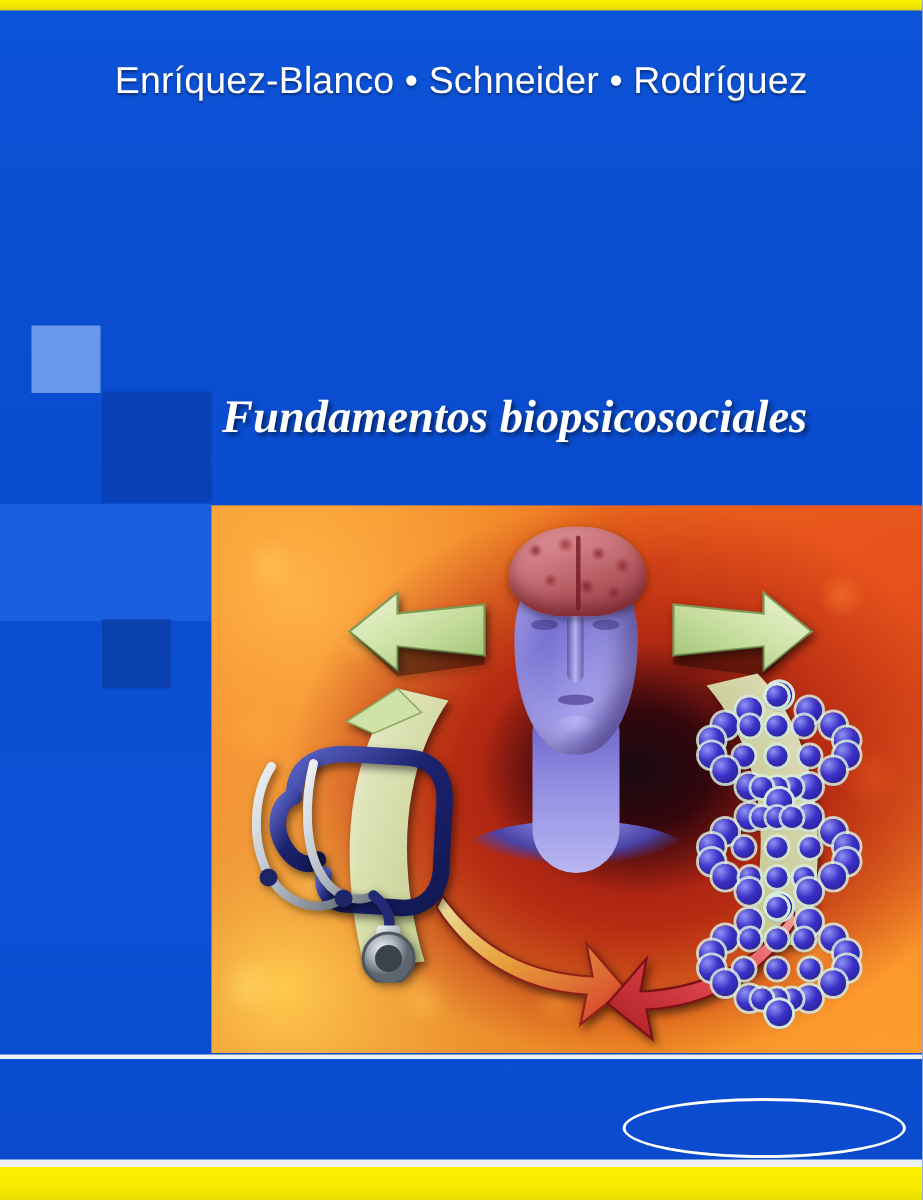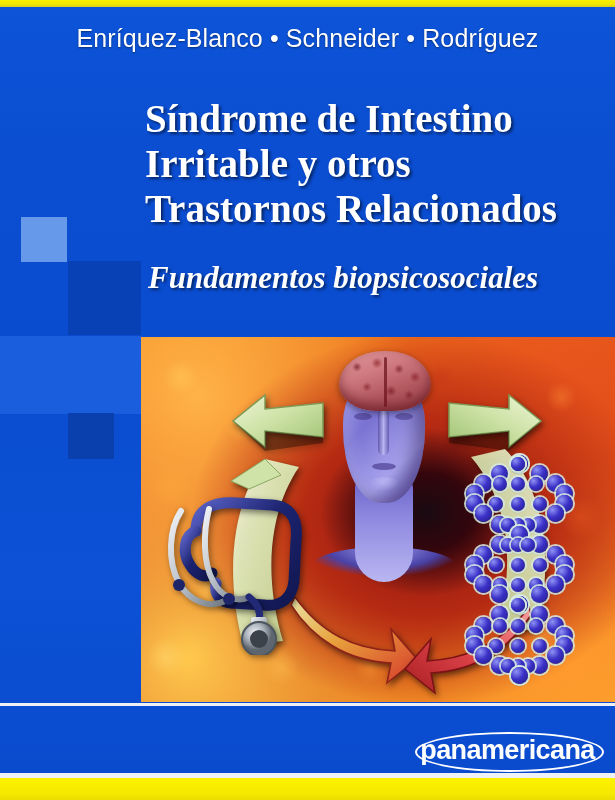--- a/index.html
+++ b/index.html
@@ -44,21 +44,21 @@
 
   
   .sq{position:absolute;}
   .sq-light{background:#6699ea;}
   .sq-dark{background:#0a3fae;}
   .sq-band{background:#1a5ddd;}
   .sq-shadowbox{background:#0840b6;}
 
   
   .authors{
-    position:absolute;left:0;top:24px;width:615px;
+    position:absolute;left:0;top:40px;width:615px;
     text-align:center;
     color:#ffffff;
     font-family:"Liberation Sans",sans-serif;
     font-size:25px;
     font-weight:400;
     letter-spacing:0.1px;
     text-shadow:0 1px 2px rgba(0,0,0,.45);
     white-space:nowrap;
   }
 
@@ -230,25 +230,20 @@
 
   <div class="sq sq-light" style="left:21px;top:217px;width:46px;height:45px;"></div>
   <div class="sq sq-shadowbox" style="left:68px;top:261px;width:73px;height:74px;"></div>
   <div class="sq sq-band" style="left:0px;top:336px;width:141px;height:78px;"></div>
   <div class="sq sq-dark" style="left:68px;top:413px;width:46px;height:46px;"></div>
 
   <div class="border-top"></div>
 
   <div class="authors">Enríquez-Blanco • Schneider • Rodríguez</div>
 
-  <div class="title">
-    <span class="line">Síndrome de Intestino</span>
-    <span class="line">Irritable y otros</span>
-    <span class="line">Trastornos Relacionados</span>
-  </div>
 
   <div class="subtitle">Fundamentos biopsicosociales</div>
 
   <div id="illo">
     <div class="mottle"></div>
 
     <div class="arrow" style="left:88px;top:50px;">
       <svg width="98" height="70" viewBox="0 0 98 70">
         <defs>
           <linearGradient id="gg1" x1="0" y1="0" x2="1" y2="1">
@@ -462,19 +457,18 @@
         <div class="bead" style="left: 60.0207px; top: 203.905px; width: 14px; height: 14px;"></div>
         <div class="bead" style="left: 70px; top: 212px;"></div>
         <div class="bead" style="left: 70px; top: 212px;"></div>
       </div>
   </div>
 
   <div class="hairline-mid"></div>
 
   <div class="logo">
     <div class="logo-ellipse"></div>
-    <div class="logo-name">panamericana</div>
   </div>
 
   <div class="border-bottom-hairline"></div>
   <div class="border-bottom"></div>
 
 </div>
 
 </body></html>

